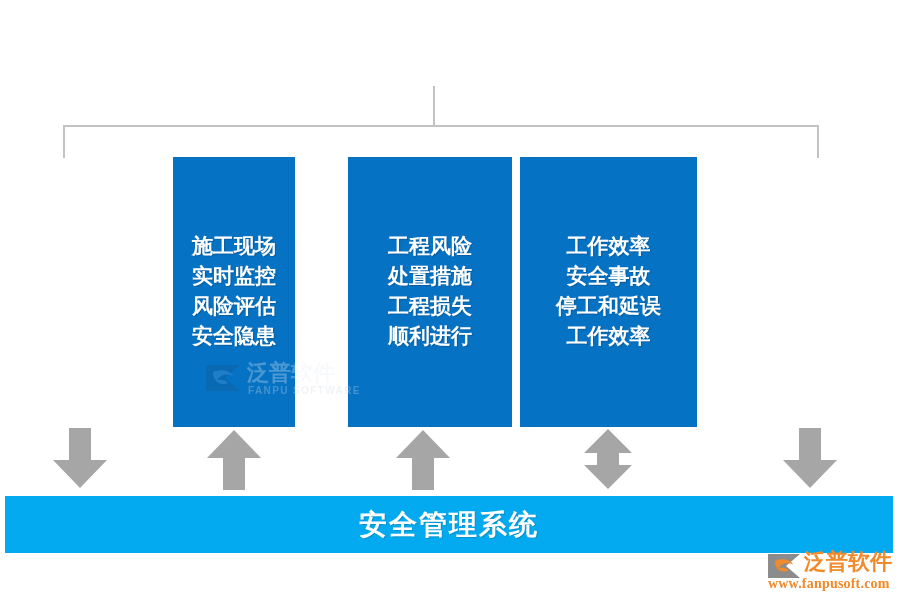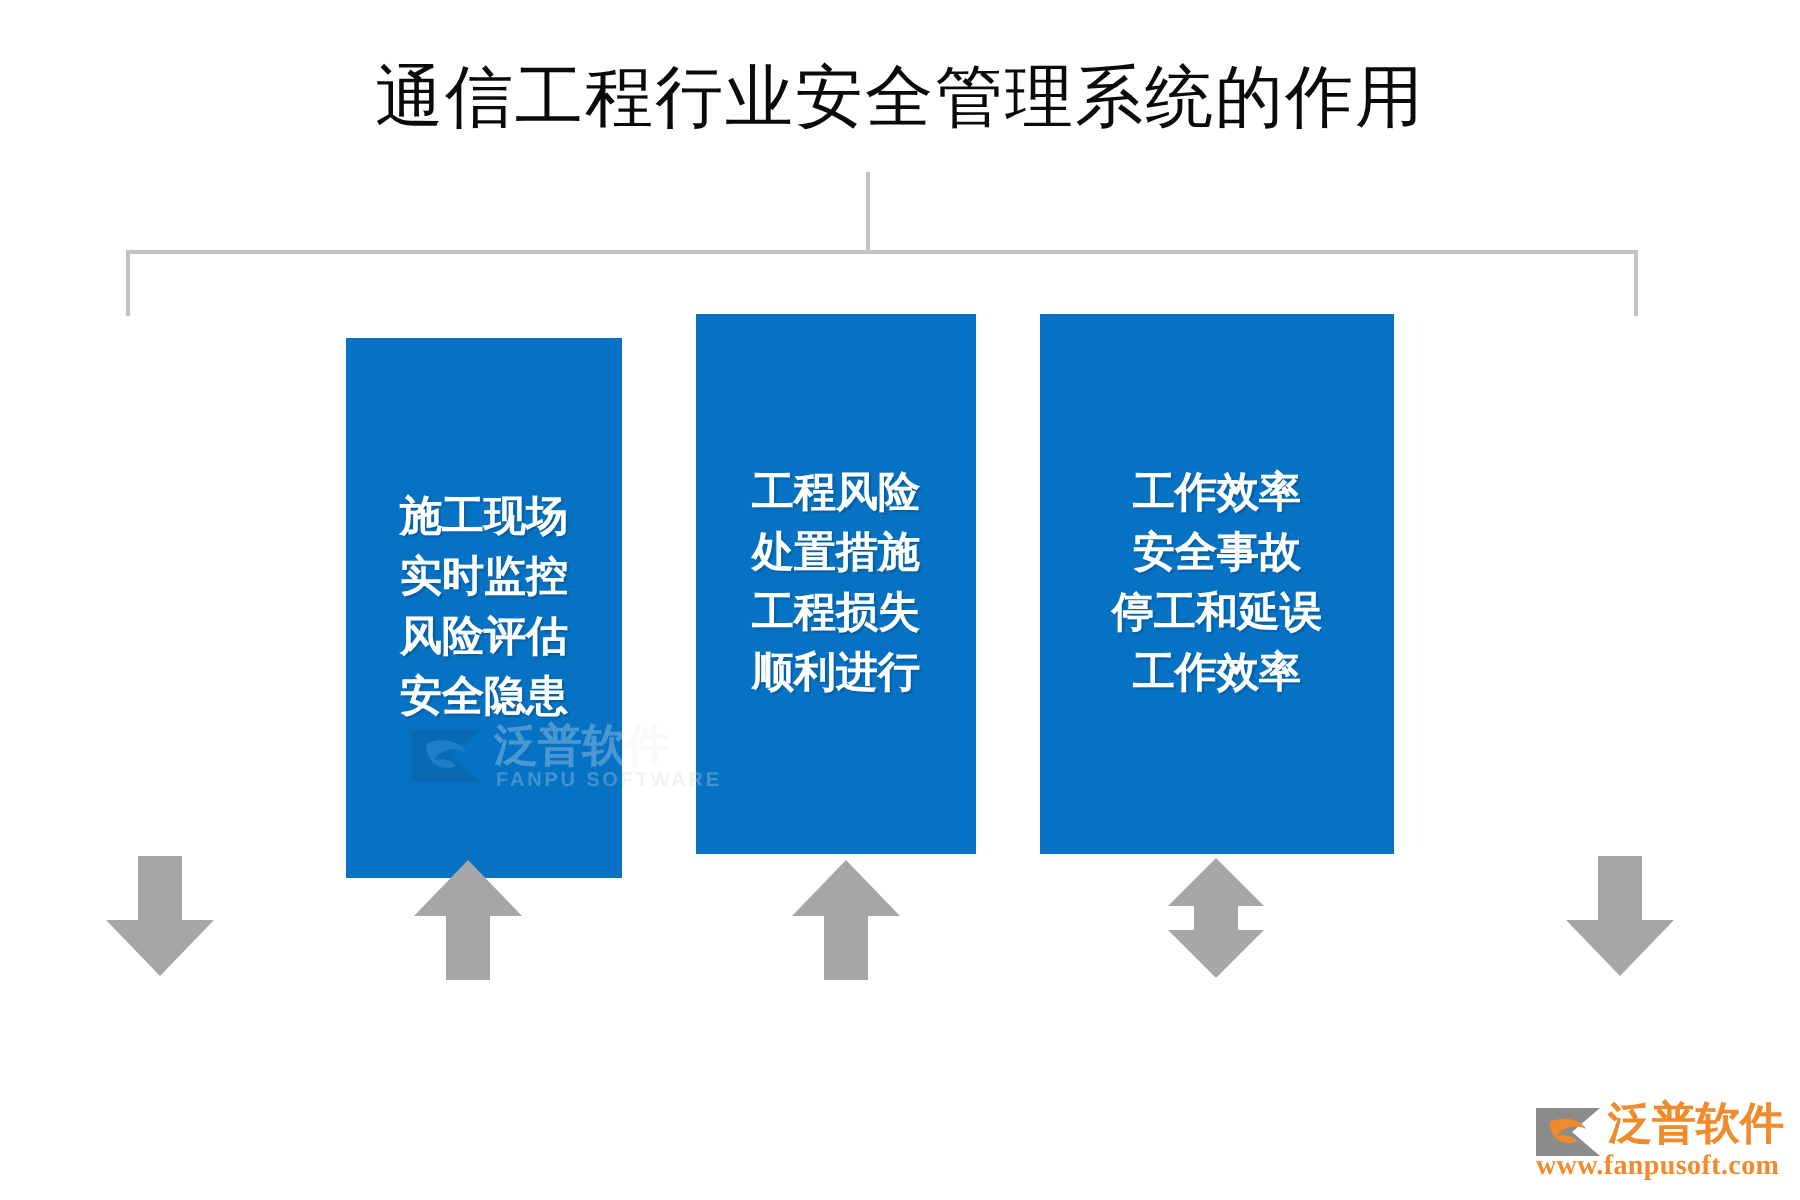--- a/index.html
+++ b/index.html
@@ -65,22 +65,22 @@
     font-weight:700;
     font-size:21px;
     line-height:30px;
     text-shadow:1px 1px 1px rgba(0,0,0,0.18);
     white-space:pre-line;
   }
   .pillar.lines4 .ptext{top:74px;}
   .pillar.lines3 .ptext{top:89px;}
 
   .p0{left:5px;width:155px;}
-  .p1{left:173px;width:138px;margin-top:12px;}
-  .p2{left:348px;width:140px;}
+  .p1{left:173px;width:122px;}
+  .p2{left:348px;width:164px;}
   .p3{left:520px;width:177px;padding-left:35px;}
   .p4{left:727px;width:166px;}
 
   
   .wm-inner{
     position:absolute;
     left:203px;top:360px;
     width:128px;height:44px;
     opacity:0.30;
     pointer-events:none;
@@ -145,21 +145,20 @@
     font-family:"Liberation Serif","DejaVu Serif",serif;
     font-weight:700;font-size:14px;color:#f08a2a;line-height:16px;
     letter-spacing:0.2px;white-space:nowrap;
   }
 </style>
 </head>
 <body>
 
 <div id="canvas">
 
-  <div class="title">通信工程行业安全管理系统的作用</div>
 
   <div class="conn-stem"></div>
   <div class="conn-bar"></div>
   <div class="conn-drop left"></div>
   <div class="conn-drop right"></div>
 
   <div class="pillars">
     <div class="pillar p1 lines4">
       <div class="ptext">施工现场
 实时监控
@@ -198,20 +197,23 @@
   <svg class="arrow a2" viewBox="0 0 62 62">
     <path d="M31 2 L58 30 L42 30 L42 62 L20 62 L20 30 L4 30 Z" fill="#a6a6a6"></path>
   </svg>
   <svg class="arrow a3" viewBox="0 0 62 62">
     <path d="M31 1 L55 25 L42 25 L42 37 L55 37 L31 61 L7 37 L20 37 L20 25 L7 25 Z" fill="#a6a6a6"></path>
   </svg>
   <svg class="arrow a4" viewBox="0 0 62 62">
     <path d="M20 0 L42 0 L42 32 L58 32 L31 60 L4 32 L20 32 Z" fill="#a6a6a6"></path>
   </svg>
 
+  <div class="bottombar">
+    <div class="btext">安全管理系统</div>
+  </div>
 
   <div class="logo">
     <svg class="lg-mark" viewBox="0 0 36 28">
       <path d="M2 2 L34 2 L20 14 L34 26 L2 26 Z" fill="#8c8c8c"></path>
       <path d="M9 9 C16 5.5, 25 8, 27 12.5 C21.5 10, 15 11.5, 12.5 16 C16 15, 20.5 16, 22.5 18.5 C16 21.5, 9 18, 9 9 Z" fill="#f08a2a"></path>
     </svg>
     <div class="lg-cn">泛普软件</div>
     <div class="lg-en">www.fanpusoft.com</div>
   </div>
 

